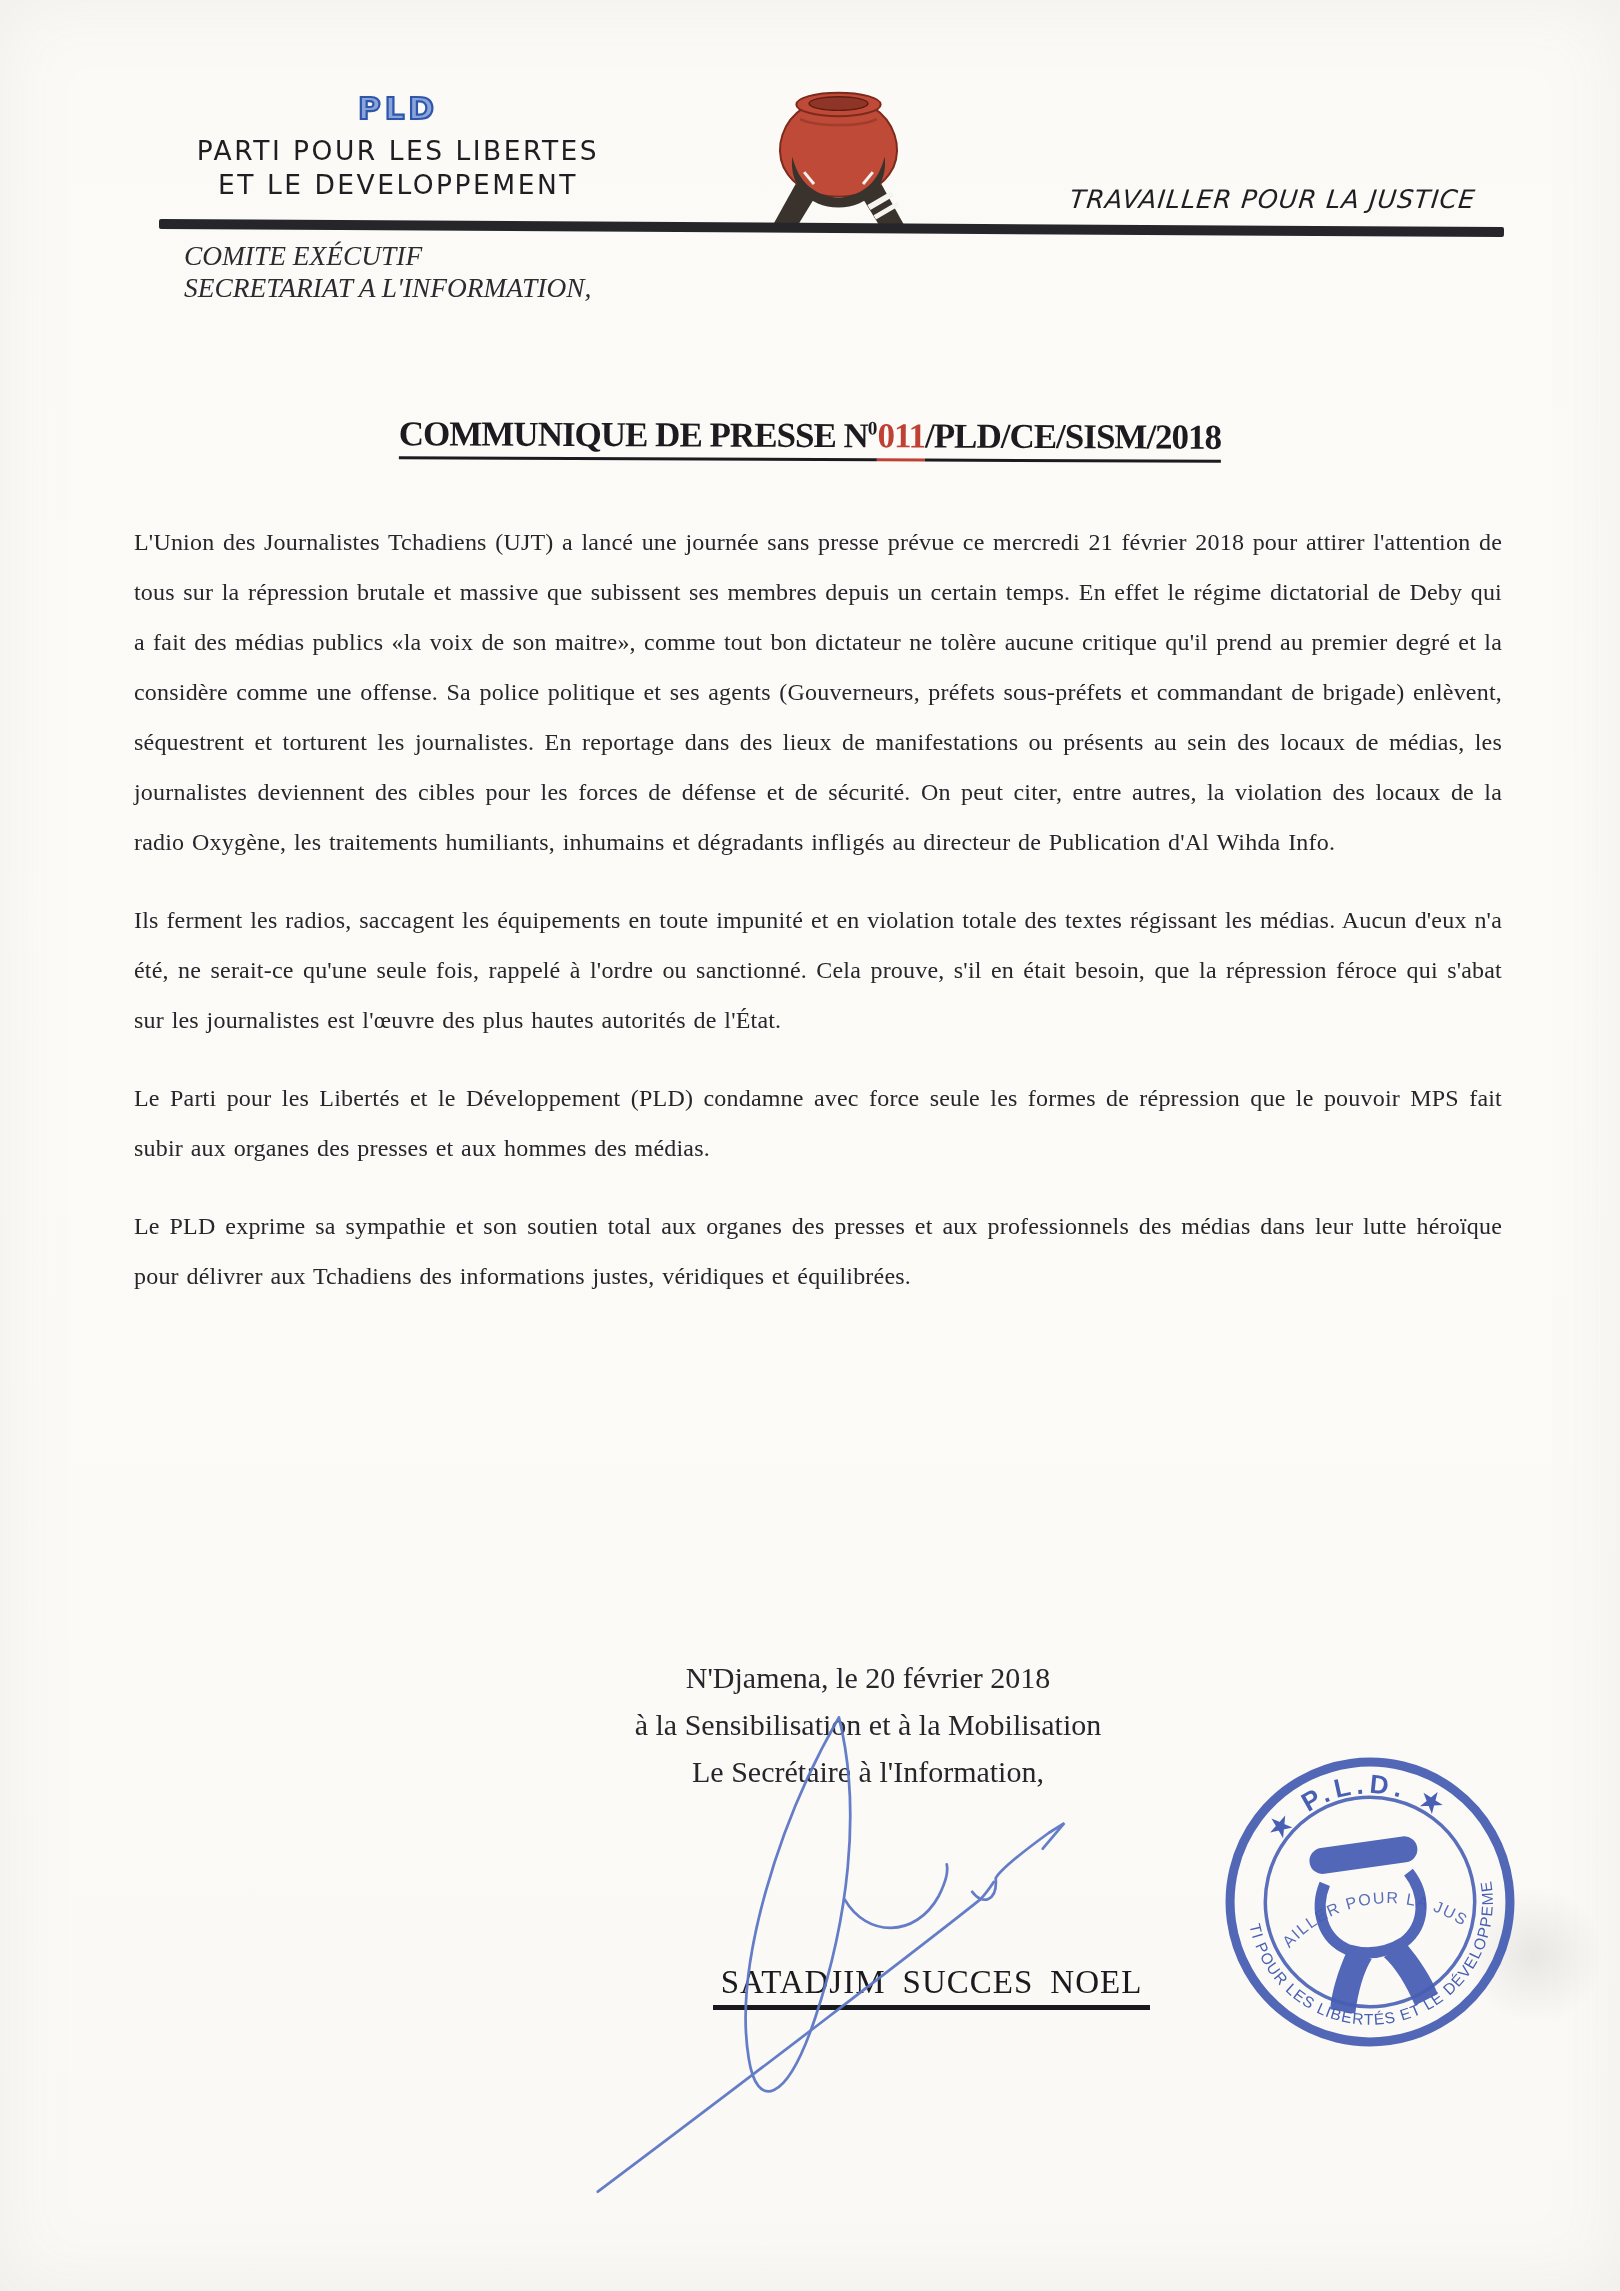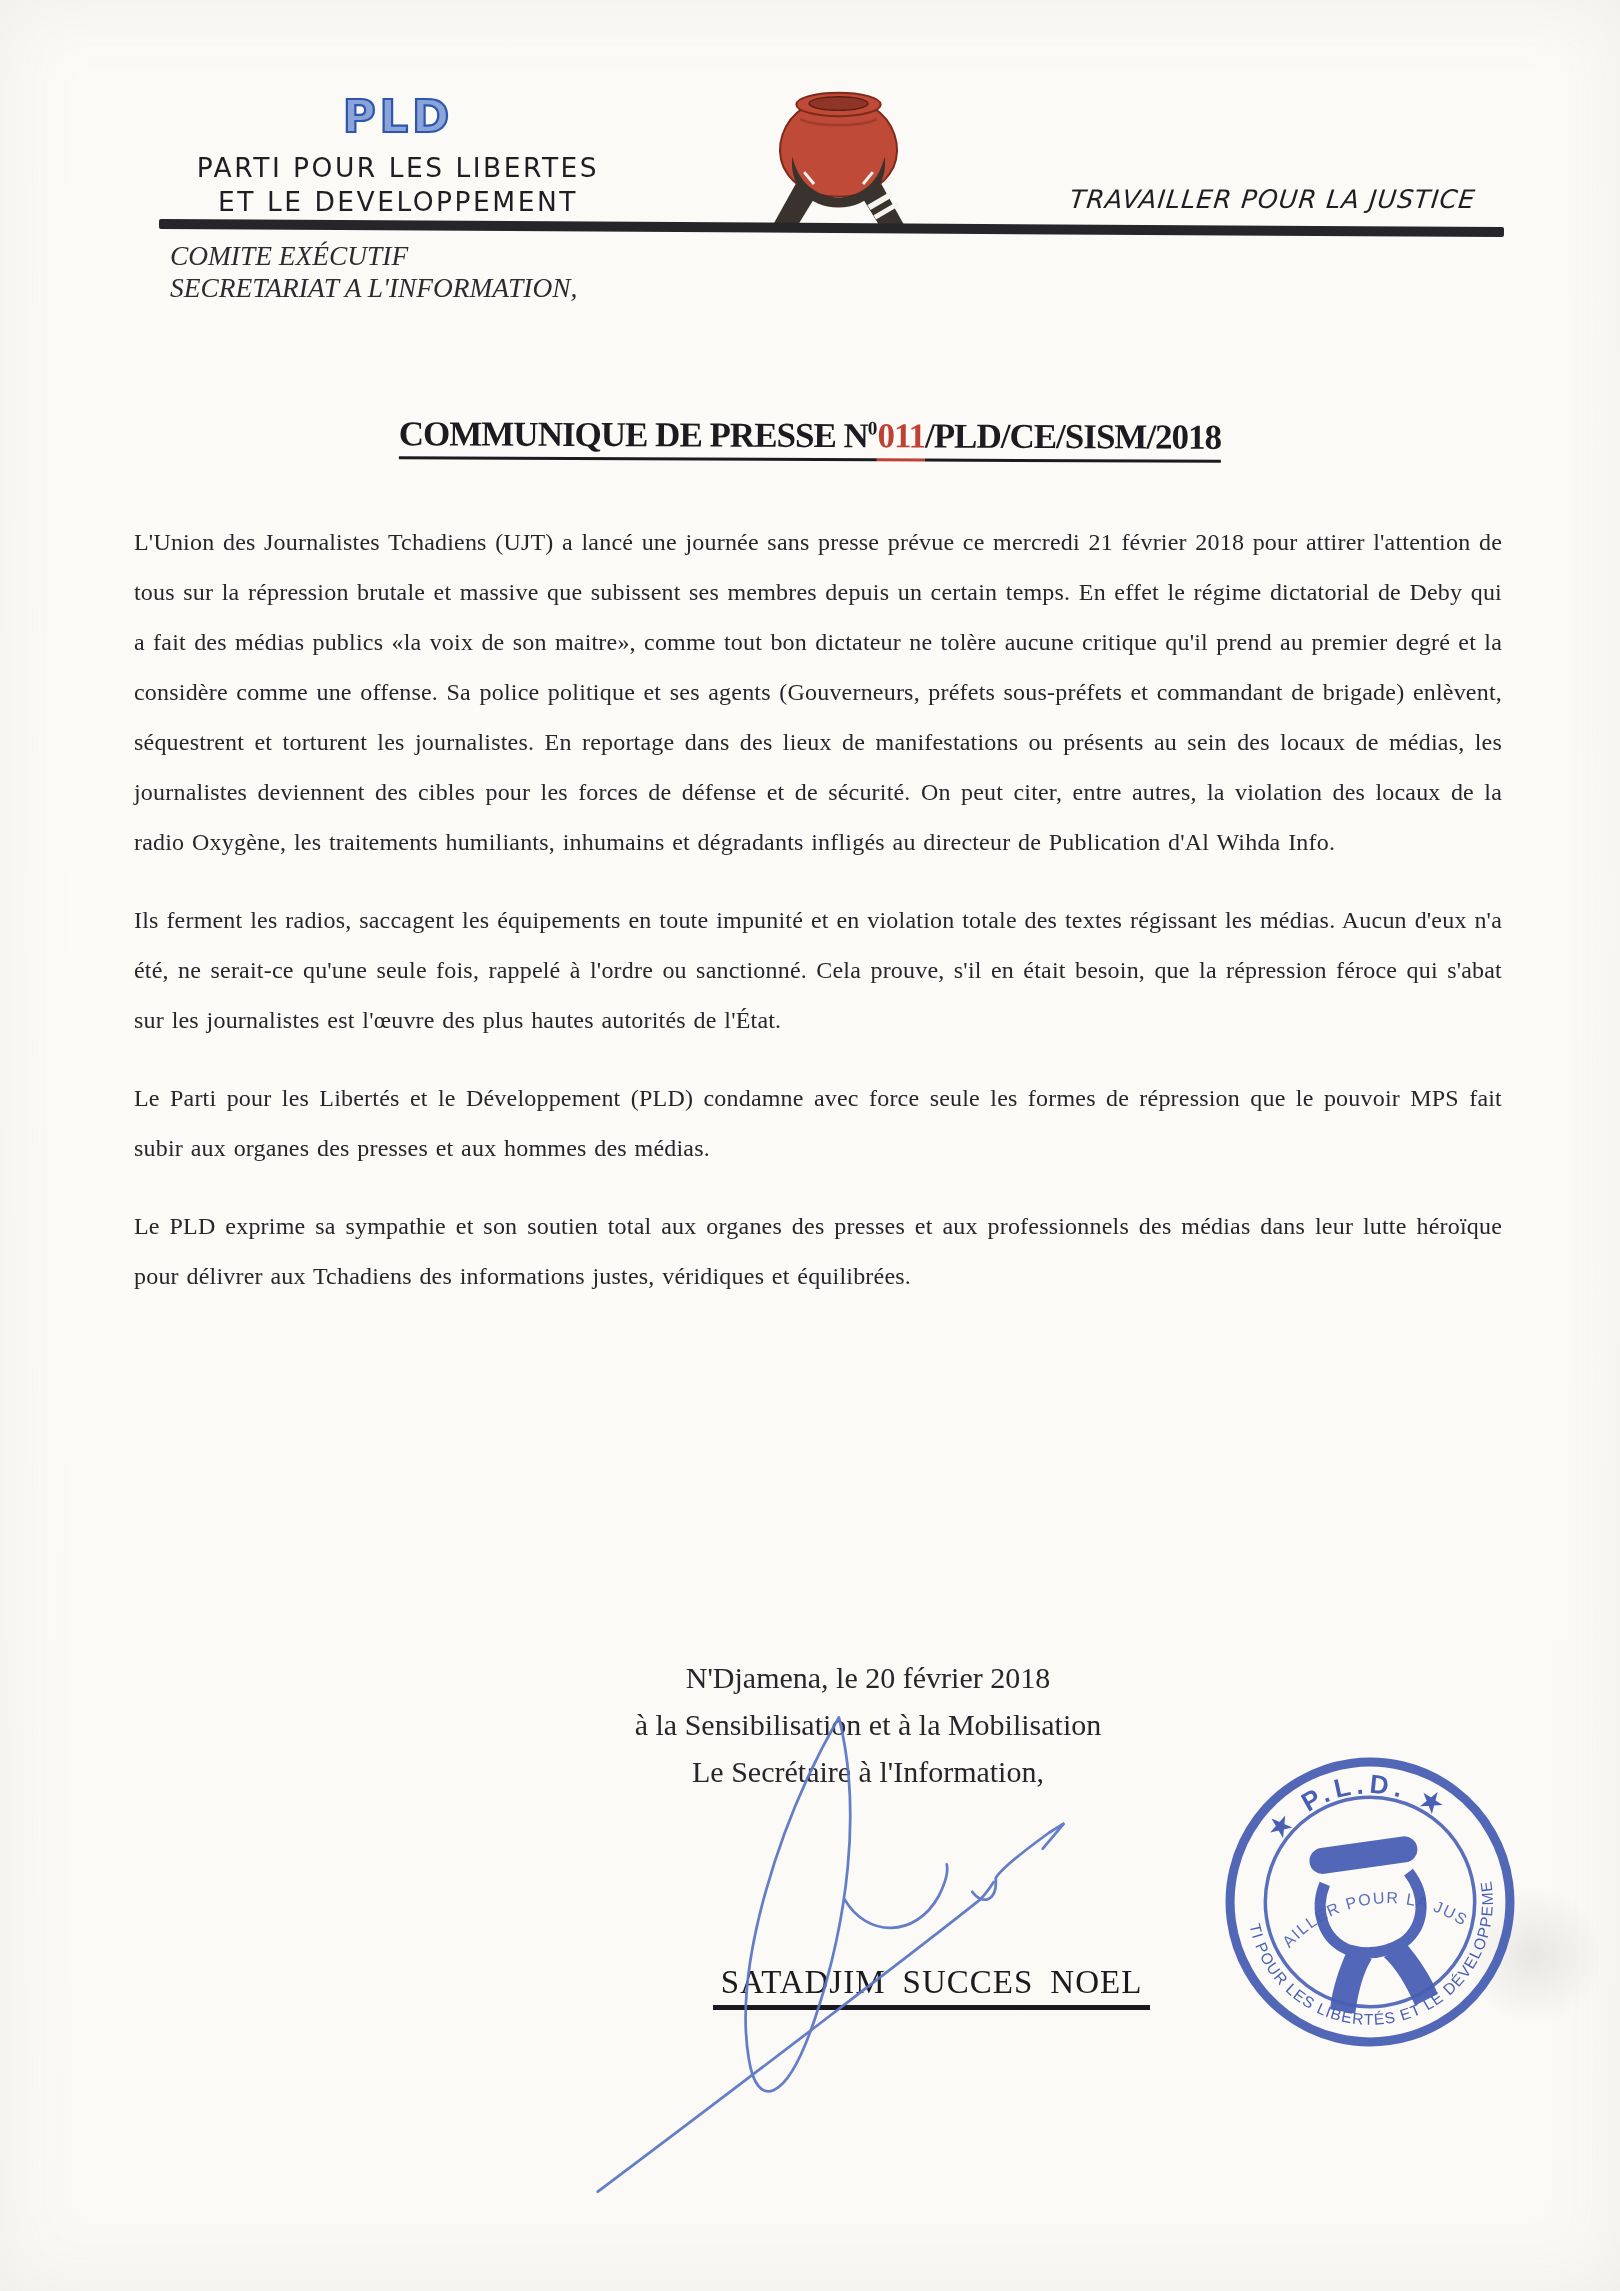--- a/index.html
+++ b/index.html
@@ -15,21 +15,21 @@
     overflow:hidden;
     font-family:"Liberation Serif", serif;
     color:#26262b;
   }
   .abs{position:absolute;}
 
   
   .org-left{left:153px;top:90px;width:490px;text-align:center;}
   .pld-logo{
     font-family:"DejaVu Sans", sans-serif;
-    font-size:45px;font-weight:bold;letter-spacing:3.9px;
+    font-size:31px;font-weight:bold;letter-spacing:3.9px;
     color:#8aa4da;-webkit-text-stroke:2.2px #2e57ab;
     text-shadow:0 0 2px rgba(46,87,171,.45);
   }
   .party-name{
     margin-top:7.8px;
     font-family:"DejaVu Sans", sans-serif;
     font-size:26.5px;letter-spacing:2.5px;line-height:34px;color:#1f1f23;
   }
   .pot-svg{left:755px;top:78px;}
   .motto{
@@ -37,21 +37,21 @@
     font-family:"DejaVu Sans", sans-serif;
     font-style:italic;font-size:25.5px;letter-spacing:1px;color:#1f1f23;
     transform:skewX(-6deg);
   }
   .rule{
     left:159px;top:223px;width:1345px;height:9.8px;
     background:#26262a;border-radius:2px;
     transform:rotate(0.35deg);
   }
   .org-block{
-    left:170px;top:240px;width:882px;
+    left:184px;top:240px;width:882px;
     font-style:italic;font-size:27.4px;line-height:32px;color:#2b2b30;
   }
 
   
   .title{
     left:0;top:416px;width:100%;
     margin:0;text-align:center;
     font-size:35px;font-weight:bold;letter-spacing:-1px;
     line-height:1.15;color:#1c1c20;
     transform:rotate(0.25deg);

